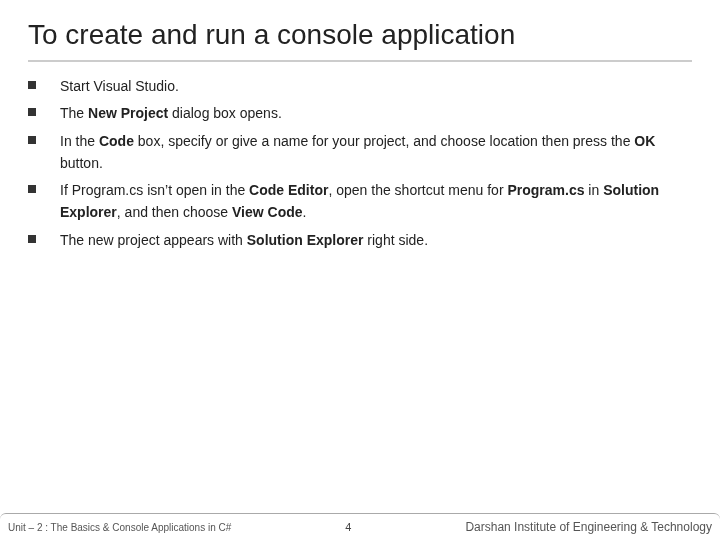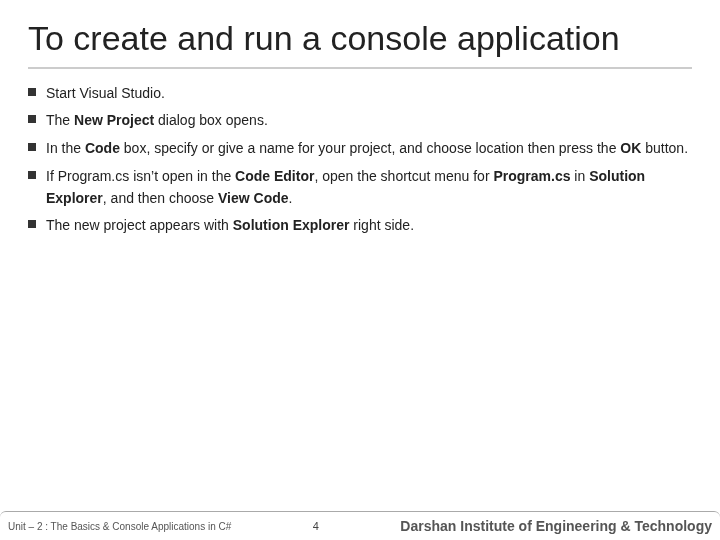--- a/index.html
+++ b/index.html
@@ -25,37 +25,37 @@
       padding: 18px 28px 8px 28px;
     }
 
     .title-section {
       border-bottom: 2px solid #cccccc;
       padding-bottom: 8px;
       margin-bottom: 14px;
     }
 
     .slide-title {
-      font-size: 34px;
+      font-size: 28px;
       font-weight: 400;
       color: #222222;
       line-height: 1.2;
     }
 
     .content-area {
       flex: 1;
       display: flex;
       flex-direction: column;
       gap: 6px;
     }
 
     .bullet-item {
       display: flex;
       align-items: flex-start;
-      gap: 10px;
+      gap: 24px;
       font-size: 14px;
       color: #222222;
       line-height: 1.5;
     }
 
     .bullet-square {
       width: 8px;
       height: 8px;
       background: #333333;
       flex-shrink: 0;
@@ -86,23 +86,22 @@
       font-size: 10px;
       color: #555555;
     }
 
     .footer-center {
       font-size: 11px;
       color: #444444;
     }
 
     .footer-right {
-      font-size: 14px;
+      font-size: 12px;
       color: #555555;
-      font-weight: bold;
     }
   </style>
 </head>
 <body>
 
 <div class="slide-container">
   <div class="title-section">
     <h1 class="slide-title">To create and run a console application</h1>
   </div>
 

